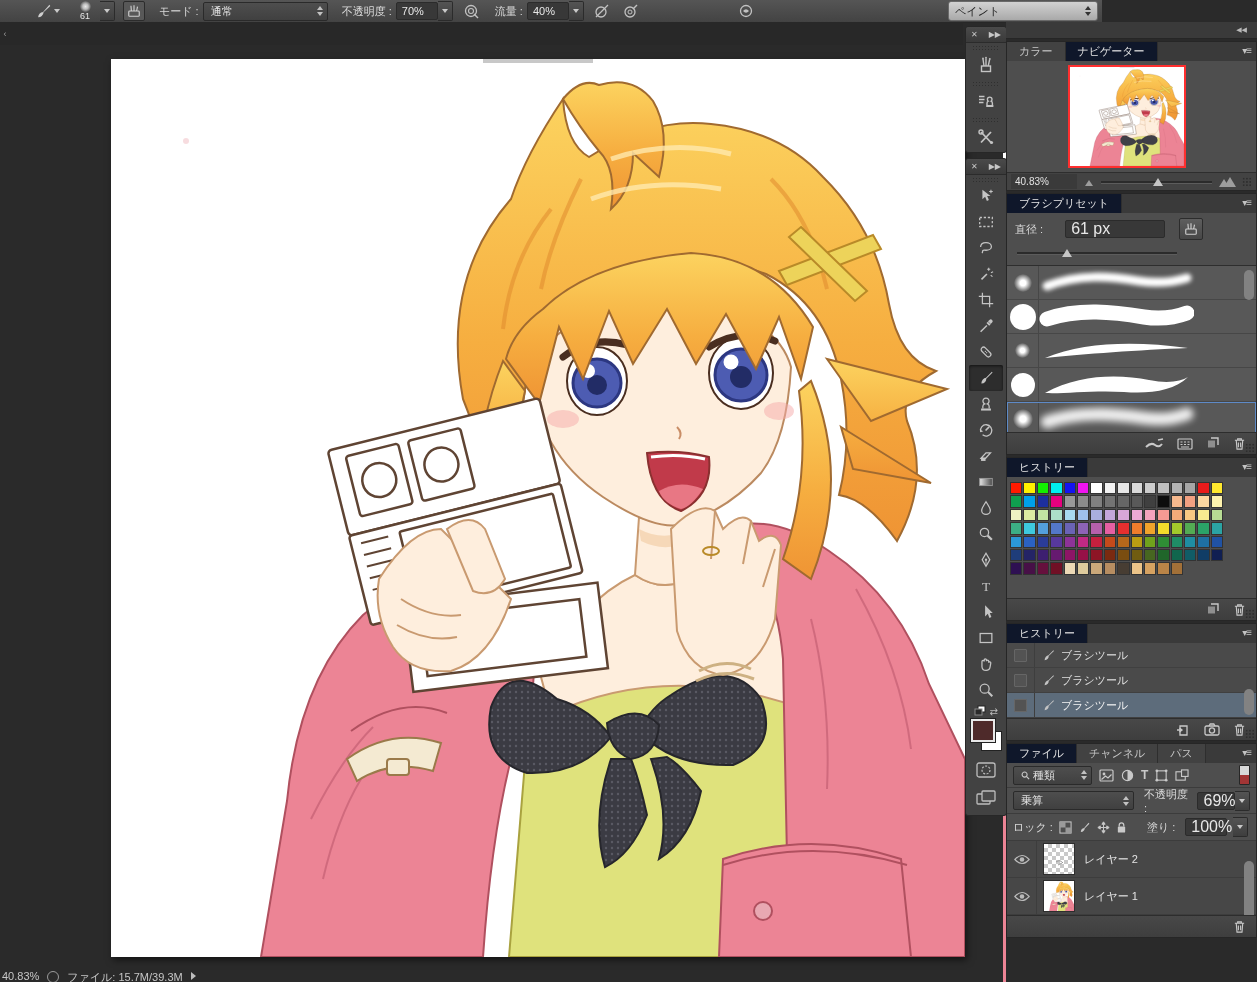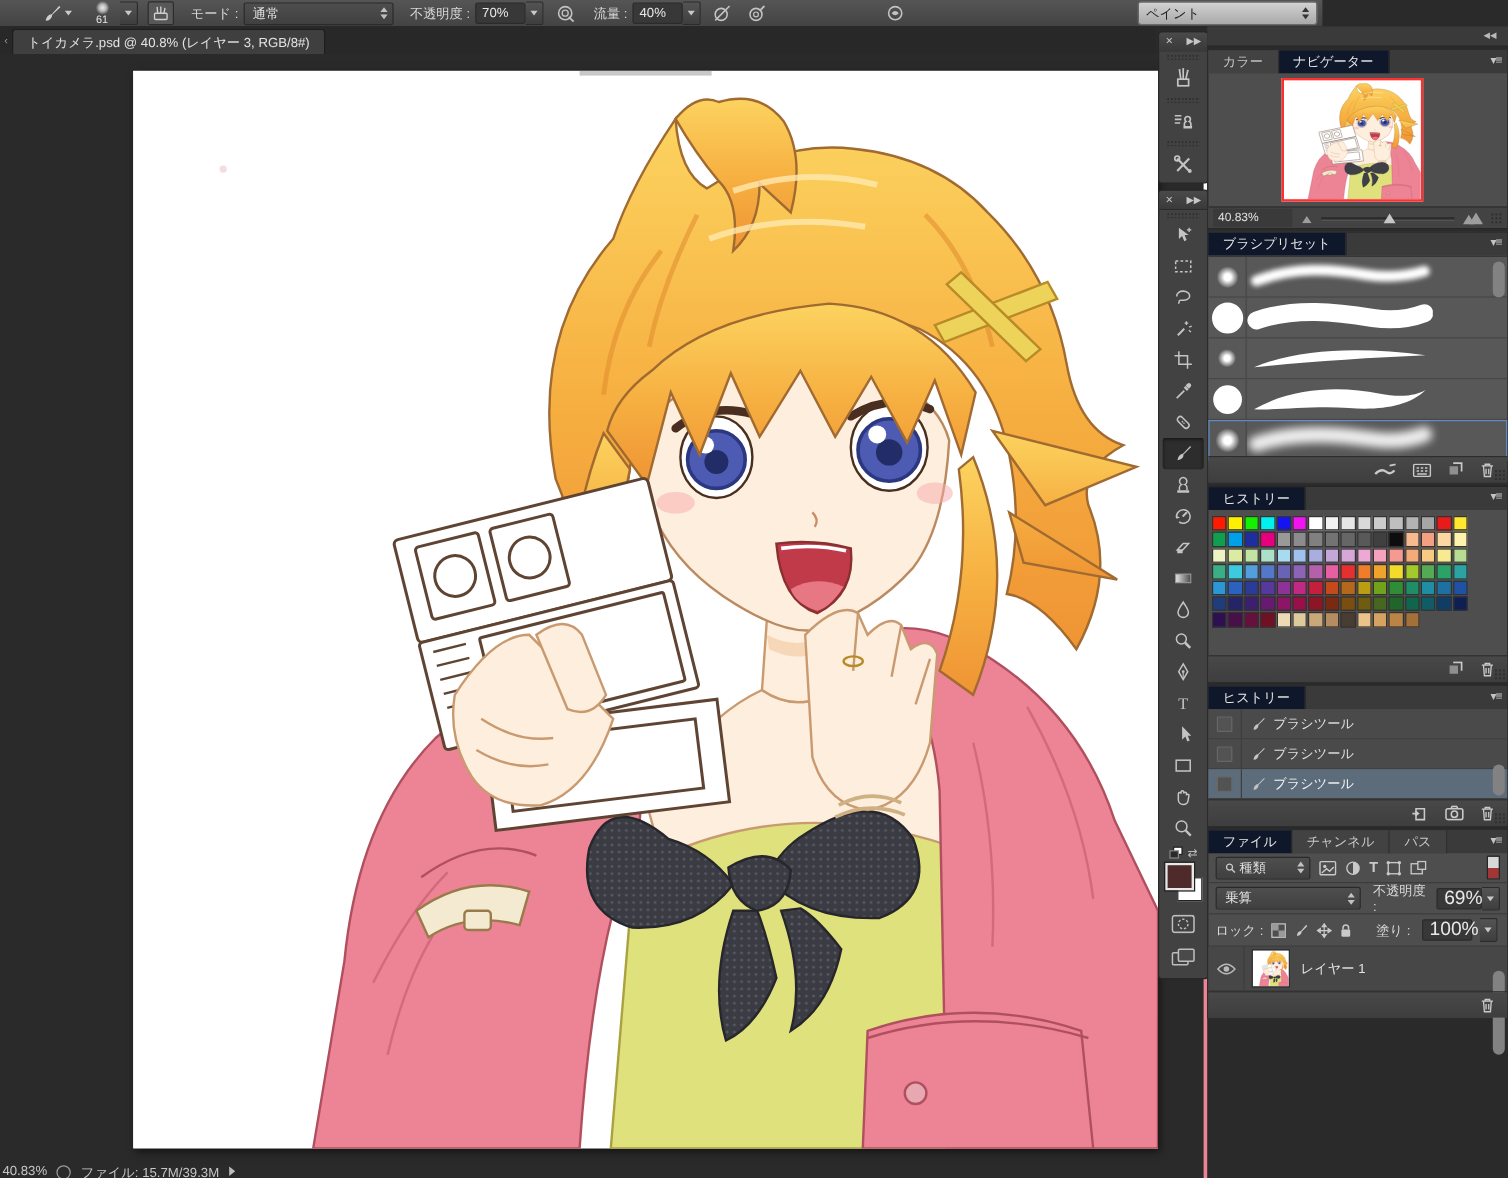--- a/index.html
+++ b/index.html
@@ -321,23 +321,20 @@
     <span>ペイント</span>
     <span class="updown">
         <i class="u"></i>
         <i class="d"></i>
       </span>
   </span>
 </div>
 
 <div id="tab-strip">
   <span id="tab-scroll">‹</span>
-  <div id="doc-tab">
-    <span>トイカメラ.psd @ 40.8% (レイヤー 3, RGB/8#)</span>
-  </div>
 </div>
 
 <div id="canvas-area">
   <div id="canvas">
     <svg viewBox="0 0 854 898" preserveAspectRatio="none">
         <use href="#artwork"></use>
       </svg>
   </div>
   <div id="art-sliver"></div>
 </div>
@@ -563,20 +560,36 @@
         </svg>
       <span class="bb-grip" style="position:static"></span>
     </div>
   </div>
 
   <div class="panel" id="panel-brushes">
     <div class="ptabbar">
       <span class="ptab active">ブラシプリセット</span>
       <span class="pmenu">▾≡</span>
     </div>
+    <div id="bp-controls">
+      <div id="bp-row1">
+        <span class="plabel">直径 :</span>
+        <span class="well" id="bp-diam-well">61 px</span>
+        <span id="bp-toggle">
+          <svg width="14" height="14" viewBox="0 0 16 16">
+              <rect x="2" y="8" width="12" height="6" rx="1" fill="none" stroke="#cfcfcf" stroke-width="1.3"></rect>
+              <path d="M5 8 L4.5 2 M8 8 L8 1.5 M11 8 L12 3" stroke="#cfcfcf" stroke-width="1.3"></path>
+            </svg>
+        </span>
+      </div>
+      <span class="slider" id="bp-slider" style="display:block">
+        <span class="track"></span>
+          <span class="sl-thumb" style="left:28%"></span>
+      </span>
+    </div>
     <div id="brush-list">
         <div class="brush-row">
           <div class="brush-tip">
             <span class="tip-soft" style="height: 18px; width: 18px;"></span>
           </div>
           <div class="brush-stroke"><svg width="155" height="33" viewBox="0 0 155 33" style="filter:blur(2px)">
               <path d="M8 20 C40 8 70 10 100 15 C120 18 138 15 148 12" stroke="#fff" stroke-width="9" fill="none" stroke-linecap="round"></path>
             </svg></div>
         </div>
         <div class="brush-row">
@@ -955,20 +968,34 @@
         </span>
     </div>
     <div id="layer-list">
         <div class="layer-row">
           <div class="eye-well">
             <svg width="16" height="11" viewBox="0 0 18 12">
               <path d="M1 6 Q9 -3 17 6 Q9 15 1 6 Z" fill="none" stroke="#b9b9b9" stroke-width="1.4"></path>
               <circle cx="9" cy="6" r="2.6" fill="#b9b9b9"></circle>
             </svg>
           </div>
+          <div class="lthumb checker">
+            <svg viewBox="0 0 30 30" style="position:absolute;left:0;top:0">
+              <path d="M12 18 q4 -3 7 1 M14 21 l4 -2" stroke="#9a9a9a" stroke-width="1" fill="none"></path>
+            </svg>
+          </div>
+          <span>レイヤー 2</span>
+        </div>
+        <div class="layer-row">
+          <div class="eye-well">
+            <svg width="16" height="11" viewBox="0 0 18 12">
+              <path d="M1 6 Q9 -3 17 6 Q9 15 1 6 Z" fill="none" stroke="#b9b9b9" stroke-width="1.4"></path>
+              <circle cx="9" cy="6" r="2.6" fill="#b9b9b9"></circle>
+            </svg>
+          </div>
           <div class="lthumb">
             <svg viewBox="0 0 854 898" preserveAspectRatio="none">
               <use href="#artwork"></use>
             </svg>
           </div>
           <span>レイヤー 1</span>
         </div>
         <div class="vscroll" style="top: 20px; height: 70px;"></div>
       </div>
     <div class="bottombar">

